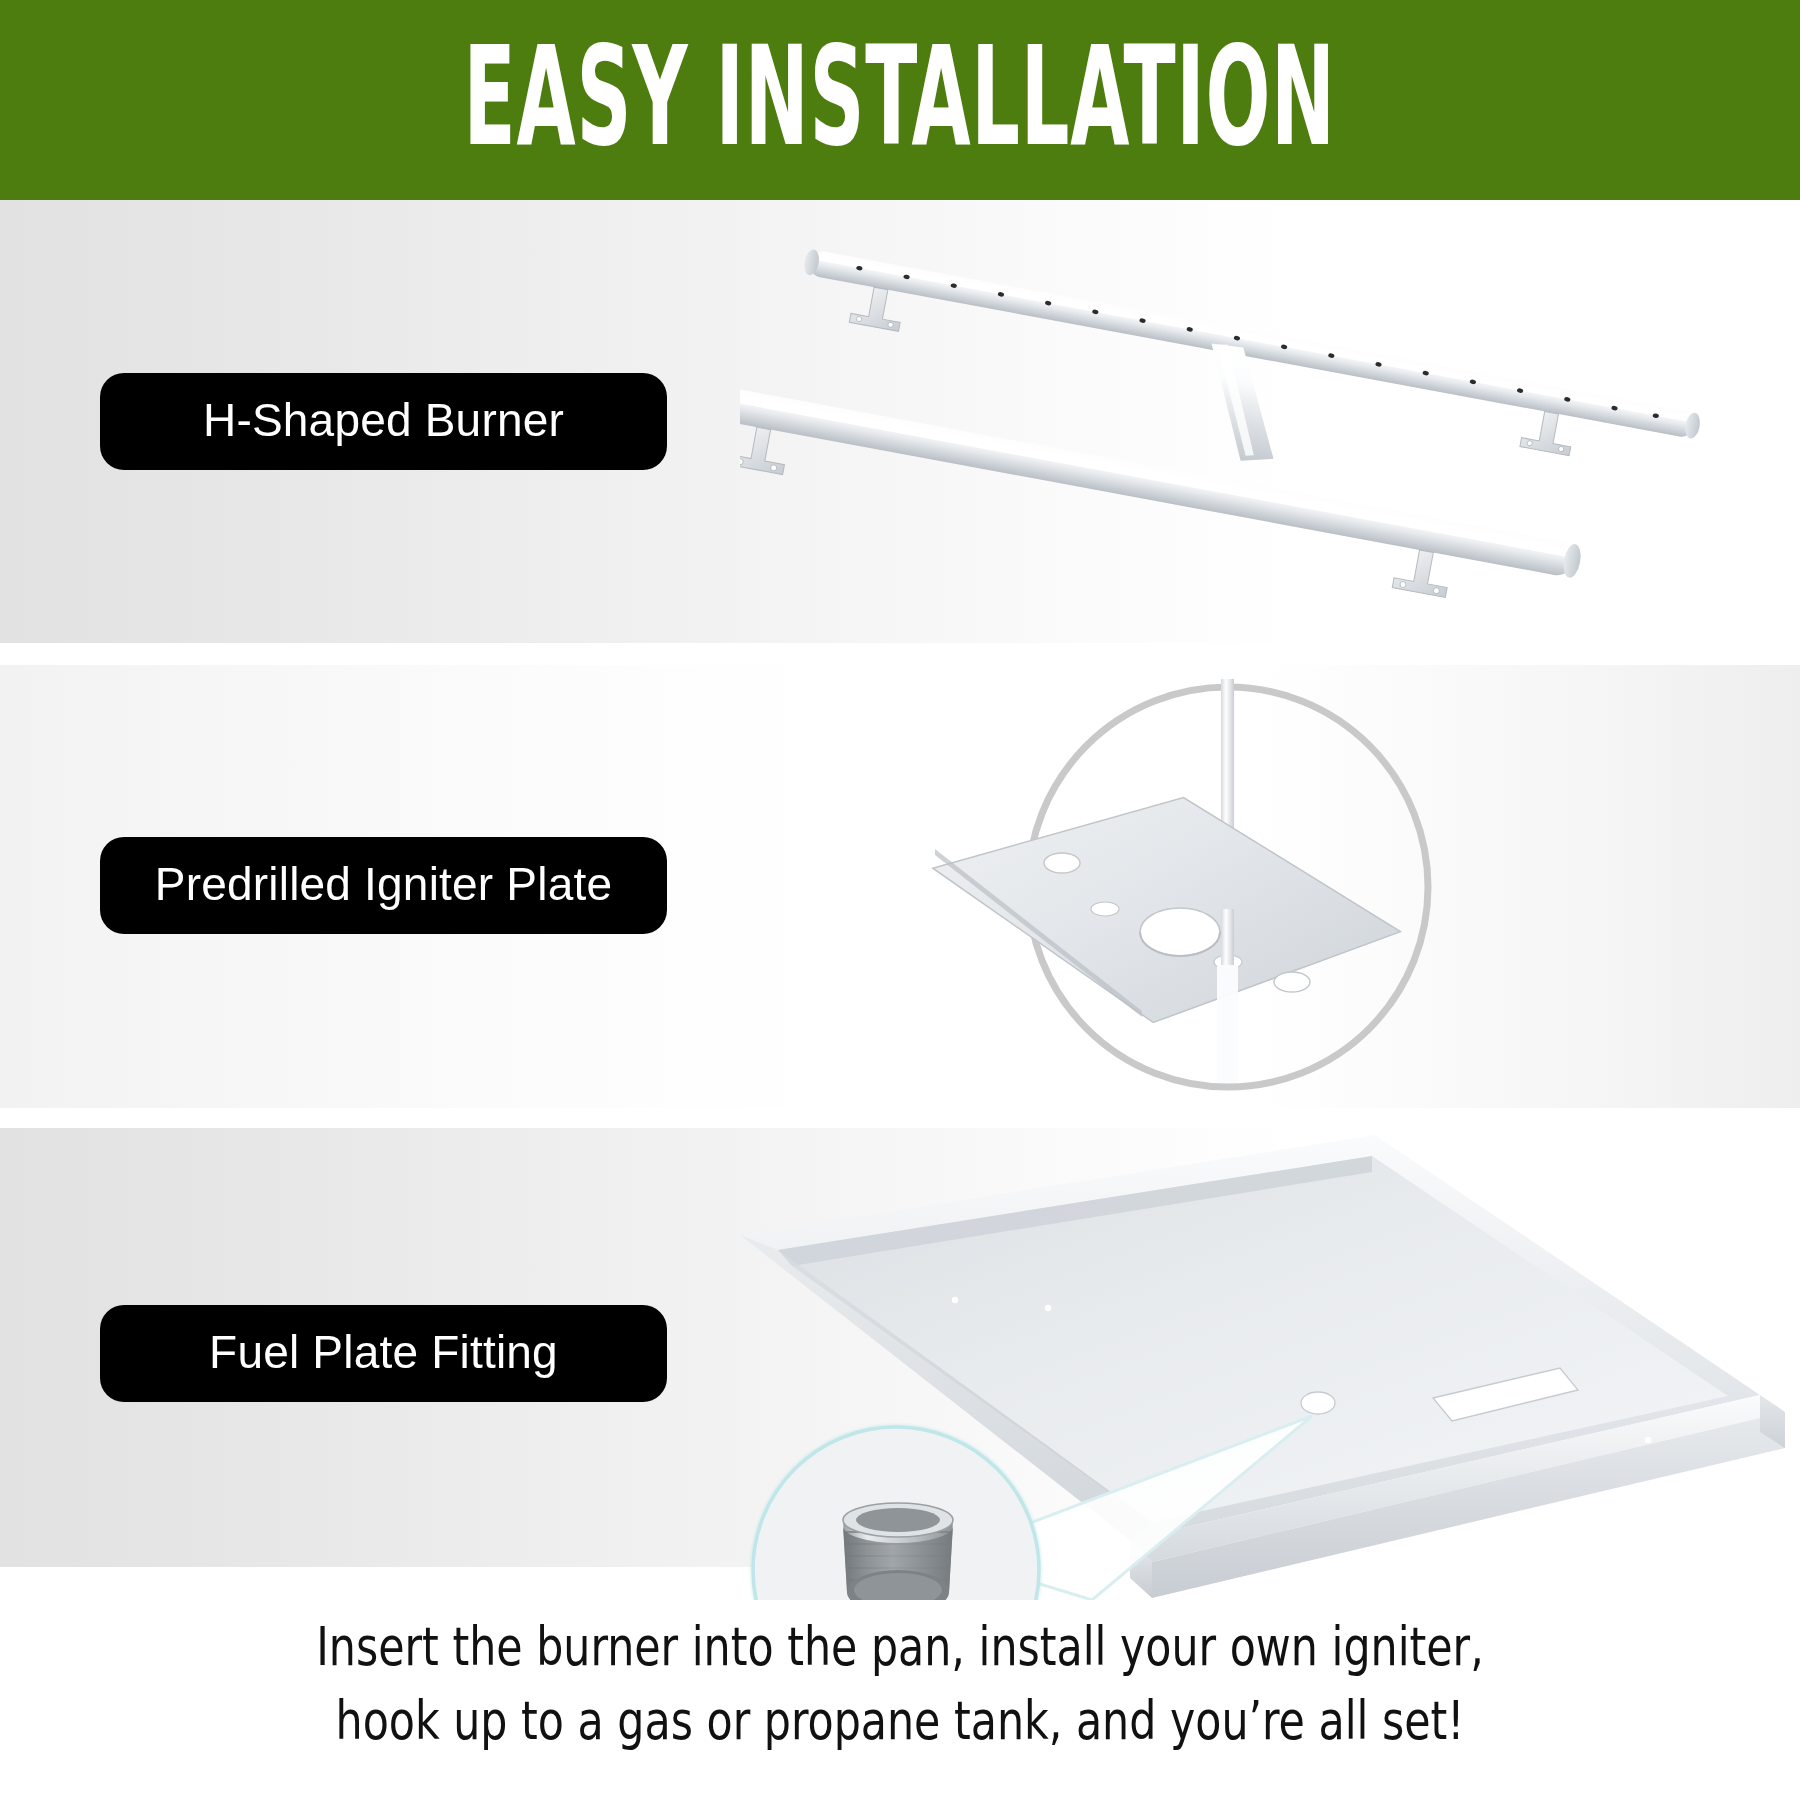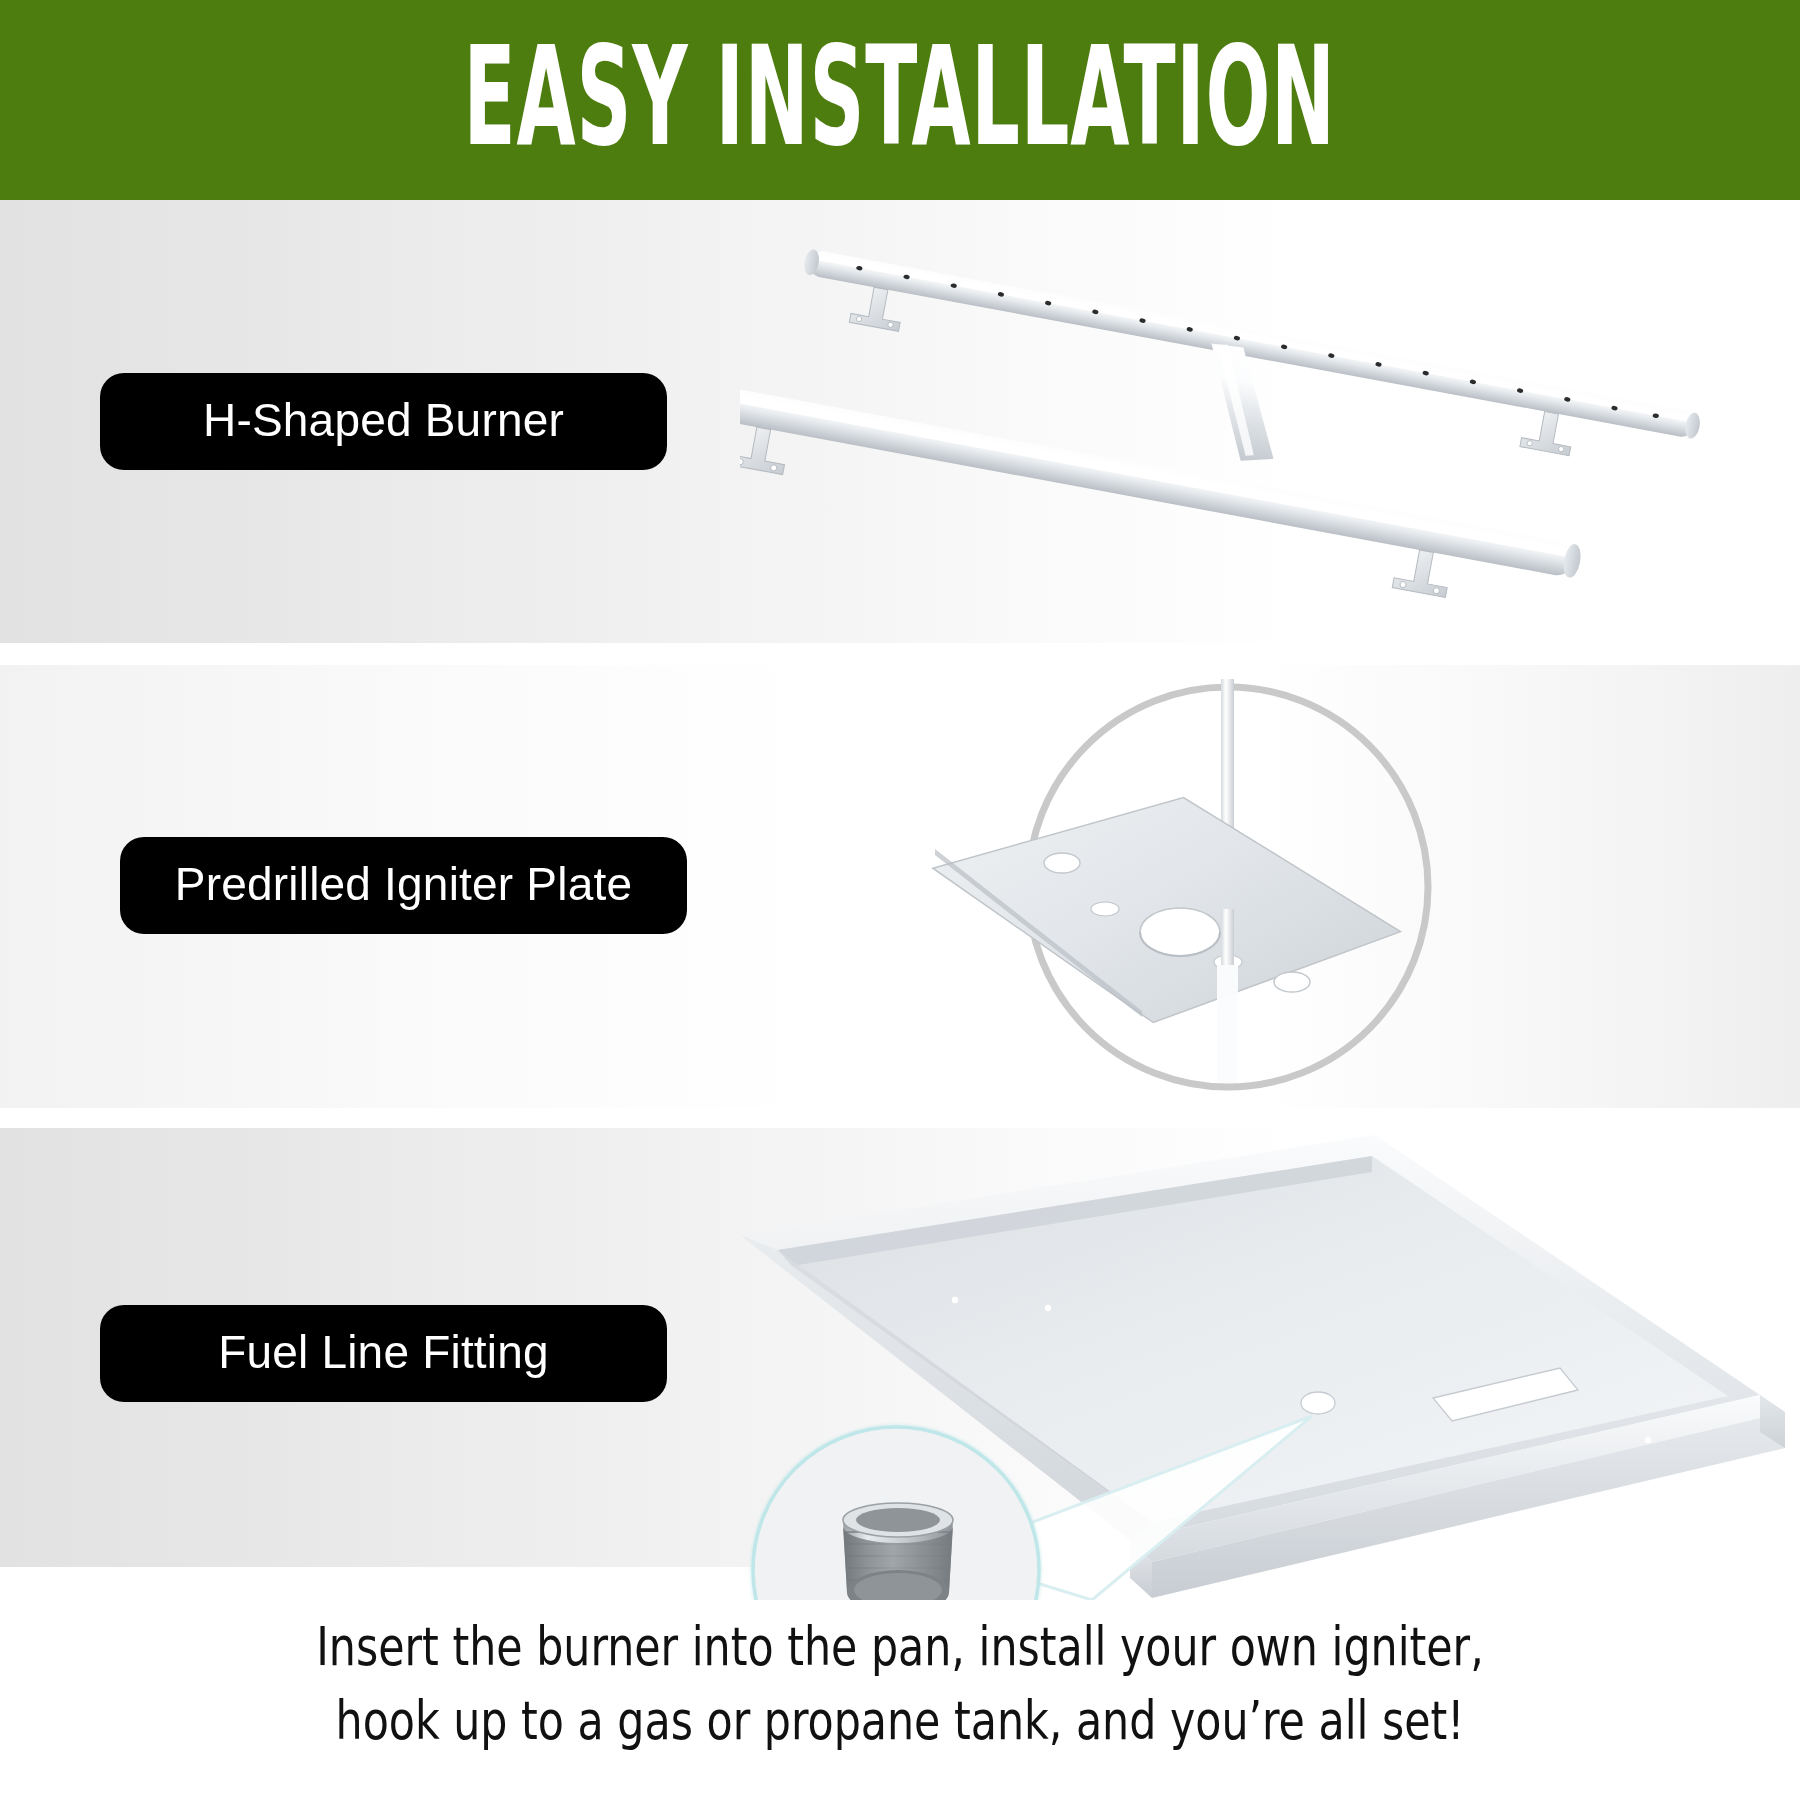--- a/index.html
+++ b/index.html
@@ -74,21 +74,21 @@
   .badge-label {
     color: #ffffff;
     font-family: "Liberation Sans", sans-serif;
     font-weight: 400;
     font-size: 46px;
     line-height: 1;
     white-space: nowrap;
     letter-spacing: 0.2px;
   }
   #badge-1 { top: 373px; }
-  #badge-2 { top: 837px; margin-left: 20px; }
+  #badge-2 { top: 837px; }
   #badge-3 { top: 1305px; }
 
   
   .art {
     position: absolute;
     pointer-events: none;
   }
   #art-burner { left: 740px; top: 200px;  width: 1060px; height: 443px; }
   #art-plate  { left: 880px; top: 665px;  width: 700px;  height: 443px; }
   #art-pan    { left: 700px; top: 1100px; width: 1100px; height: 500px; }
@@ -345,19 +345,19 @@
       <ellipse cx="198" cy="420" rx="55" ry="17" fill="#dfe3e6" stroke="#9aa0a4" stroke-width="1.6"></ellipse>
       <ellipse cx="198" cy="420" rx="42" ry="12" fill="#8f9498"></ellipse>
       <path d="M147 492 a51 22 0 0 0 102 0 L253 426 a55 17 0 0 1 -110 0 Z" fill="url(#boreG)" opacity="0.9"></path>
       <ellipse cx="198" cy="492" rx="51" ry="22" fill="#7d8286"></ellipse>
       <ellipse cx="198" cy="490" rx="44" ry="17" fill="#949a9e" opacity="0.75"></ellipse>
     </g>
   </g>
 </svg>
 
 <div class="badge" id="badge-3">
-  <span class="badge-label">Fuel Line Fitting</span>
+  <span class="badge-label">Fuel Plate Fitting</span>
 </div>
 
 <div class="caption">
   <span class="caption-line">Insert the burner into the pan, install your own igniter,</span>
   <span class="caption-line">hook up to a gas or propane tank, and you’re all set!</span>
 </div>
 
 </body></html>

